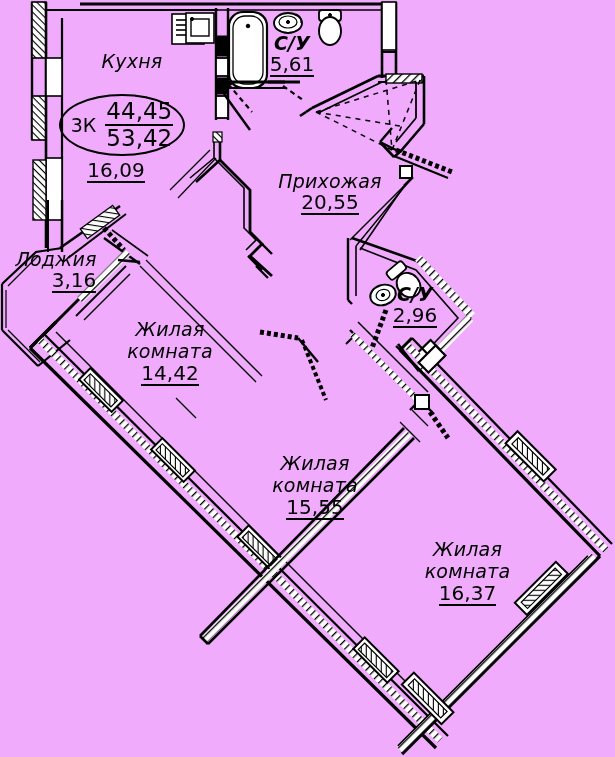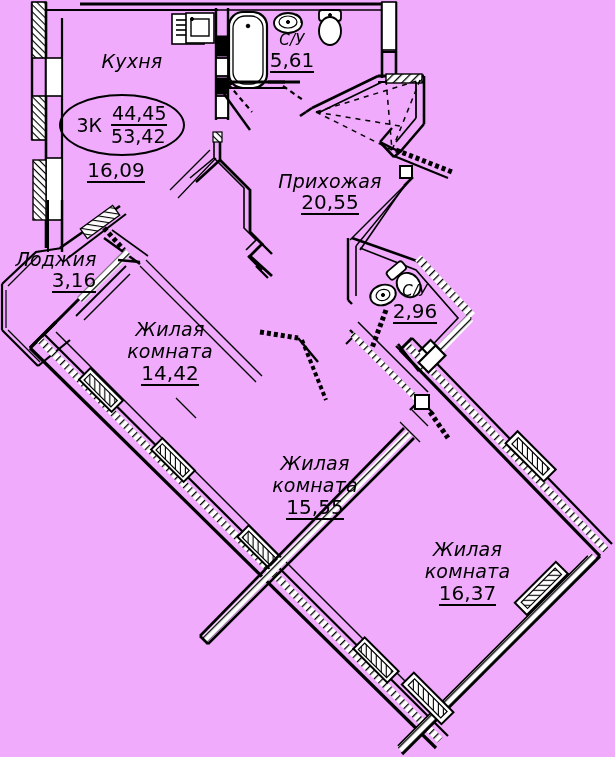--- a/index.html
+++ b/index.html
@@ -49,21 +49,21 @@
   .label-kitchen  { left: 52px;  top: 50px;  width: 160px; }
   .label-bath1    { left: 237px; top: 32px;  width: 110px; }
   .label-hall     { left: 250px; top: 170px; width: 160px; }
   .label-loggia   { left: -2px;  top: 248px; width: 116px; }
   .label-room1    { left: 100px; top: 318px; width: 140px; }
   .label-bath2    { left: 370px; top: 283px; width: 90px;  }
   .label-room2    { left: 240px; top: 452px; width: 150px; }
   .label-room3    { left: 390px; top: 538px; width: 155px; }
 
   .label-bath1 .room-name,
-  .label-bath2 .room-name { font-size: 15px; }
+  .label-bath2 .room-name { font-size: 19px; font-weight: bold; }
   .label-loggia .room-name { font-size: 19px; }
   .label-loggia .room-area { font-size: 20px; margin-left: 36px; }
 
   .badge {
     position: absolute;
     left: 59px;
     top: 94px;
     width: 126px;
     height: 62px;
   }
@@ -80,22 +80,22 @@
     align-items: center;
     justify-content: center;
     gap: 9px;
   }
   .badge-rooms {
     font-size: 19px;
     color: #000;
   }
   .badge-frac {
     display: inline-block;
-    text-align: left;
-    font-size: 19px;
+    text-align: center;
+    font-size: 23px;
     line-height: 1.0;
   }
   .badge-frac .num {
     display: block;
     border-bottom: 2px solid #000;
     padding: 0 1px 1px 1px;
   }
   .badge-frac .den {
     display: block;
     padding-top: 1px;

